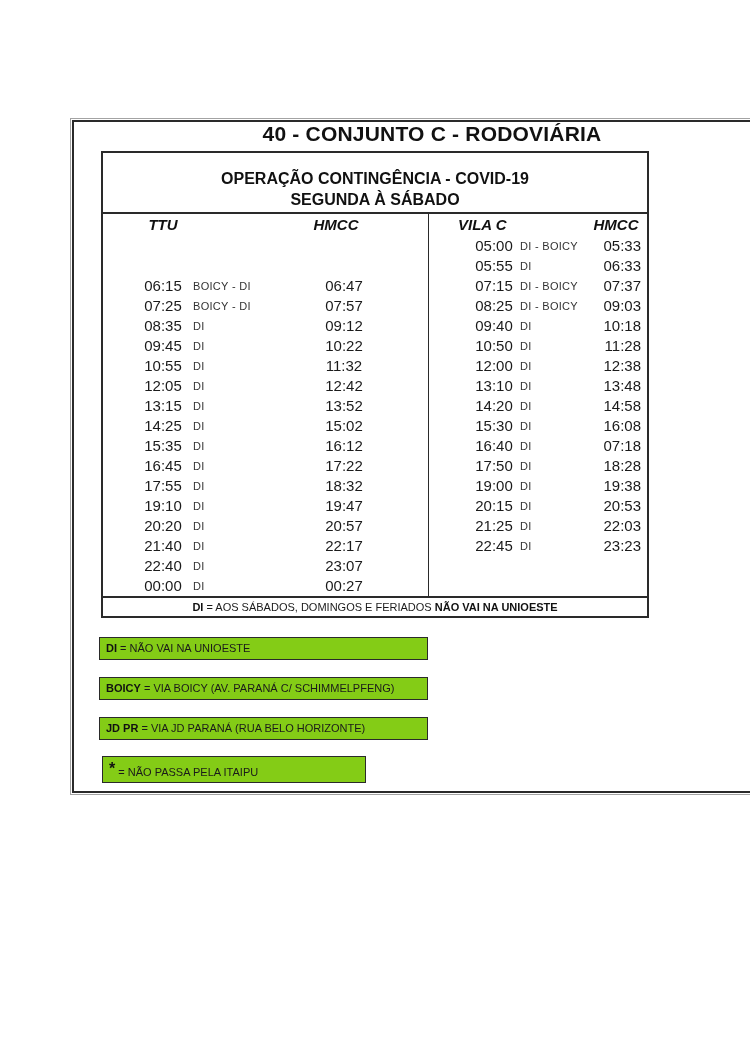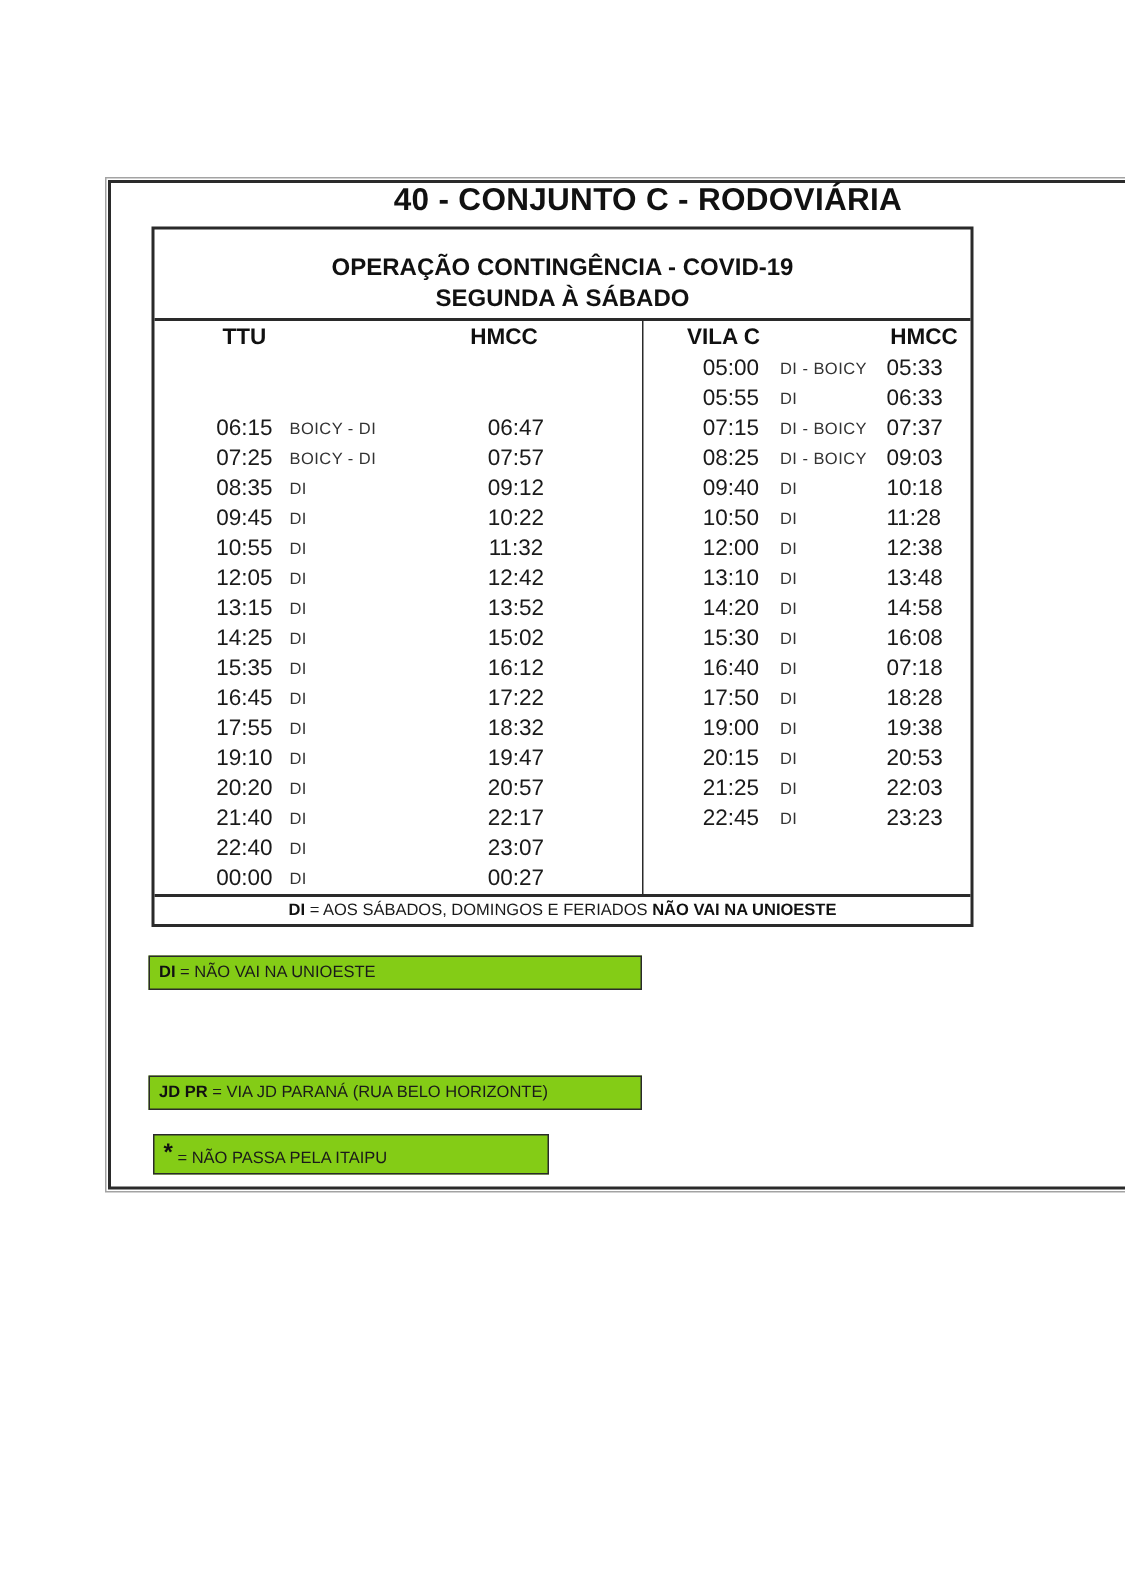--- a/index.html
+++ b/index.html
@@ -16,40 +16,40 @@
   
   .table-box { position:absolute; left:30px; top:32px; width:548px; border:2px solid #2a2a2a; background:#fff; }
   .tbl-header { border-bottom:2px solid #2a2a2a; padding:15px 0 2px 0; text-align:center; }
   .tbl-header .line { font-size:16px; font-weight:bold; line-height:21px; color:#111; }
 
   .schedule { display:flex; }
   .pane { position:relative; }
   .pane-left { width:325px; }
   .pane-right { flex:1; border-left:1.5px solid #2a2a2a;padding-left:25px; }
 
-  .col-head-row { position:relative; height:22px; }
+  .col-head-row { position:relative; height:22px;font-style:italic; }
   .head { position:absolute; top:0; font-size:15px; font-weight:bold; line-height:22px; color:#111; }
   .pane-left .dep-head { left:36px; width:48px; text-align:center; }
   .pane-left .arr-head { left:208px; width:50px; text-align:center; }
   .pane-right .dep-head { left:4px; width:80px; text-align:left; }
   .pane-right .arr-head { left:137px; width:50px; text-align:center; }
 
   .rows { position:relative; }
   .row { position:relative; height:20px; }
   .row span { position:absolute; top:0; line-height:20px; white-space:nowrap; }
   .row .dep, .row .arr { font-size:15px; color:#1a1a1a; }
   .row .note { font-size:11px; color:#333; letter-spacing:0.3px; }
 
   .pane-left .row .dep { left:36px; width:48px; text-align:center; }
   .pane-left .row .note { left:90px; }
   .pane-left .row .arr { left:216px; width:50px; text-align:center; }
 
-  .pane-right .row .dep { left:4px; width:48px; text-align:right; }
+  .pane-right .row .dep { left:16px; width:48px; text-align:center; }
   .pane-right .row .note { left:66px; }
-  .pane-right .row .arr { left:137px; width:50px; text-align:left; }
+  .pane-right .row .arr { left:137px; width:50px; text-align:right; }
 
   .tbl-footer-row { border-top:2px solid #2a2a2a; height:20px; line-height:18px;
                     text-align:center; font-size:11px; color:#1a1a1a; }
   .tbl-footer-row b { font-weight:bold; color:#111; }
 
   
   .legend-box { position:absolute; left:28px; width:329px; height:23px; border:1.5px solid #2a2a2a;
                 background:#84cc16; font-size:11px; line-height:20px; padding-left:6px; white-space:nowrap; color:#1a1a1a; }
   .legend-box .code { font-weight:bold; color:#111; }
   .legend-1 { top:518px; }
@@ -310,20 +310,23 @@
       </div>
 
       <div class="tbl-footer-row">
         <b>DI </b><span> = AOS SÁBADOS, DOMINGOS E FERIADOS </span><b>NÃO VAI NA UNIOESTE</b>
       </div>
     </div>
 
     <div class="legend-box legend-1">
       <span class="code">DI</span><span> = NÃO VAI NA UNIOESTE</span>
     </div>
+    <div class="legend-box legend-2">
+      <span class="code">BOICY</span><span> = VIA BOICY (AV. PARANÁ C/ SCHIMMELPFENG)</span>
+    </div>
     <div class="legend-box legend-4">
       <span class="code">*</span><span> = NÃO PASSA PELA ITAIPU</span>
     </div>
     <div class="legend-box legend-3">
       <span class="code">JD PR</span><span> =  VIA JD PARANÁ (RUA BELO HORIZONTE)</span>
     </div>
   </div>
 </div>
 
 </body></html>

